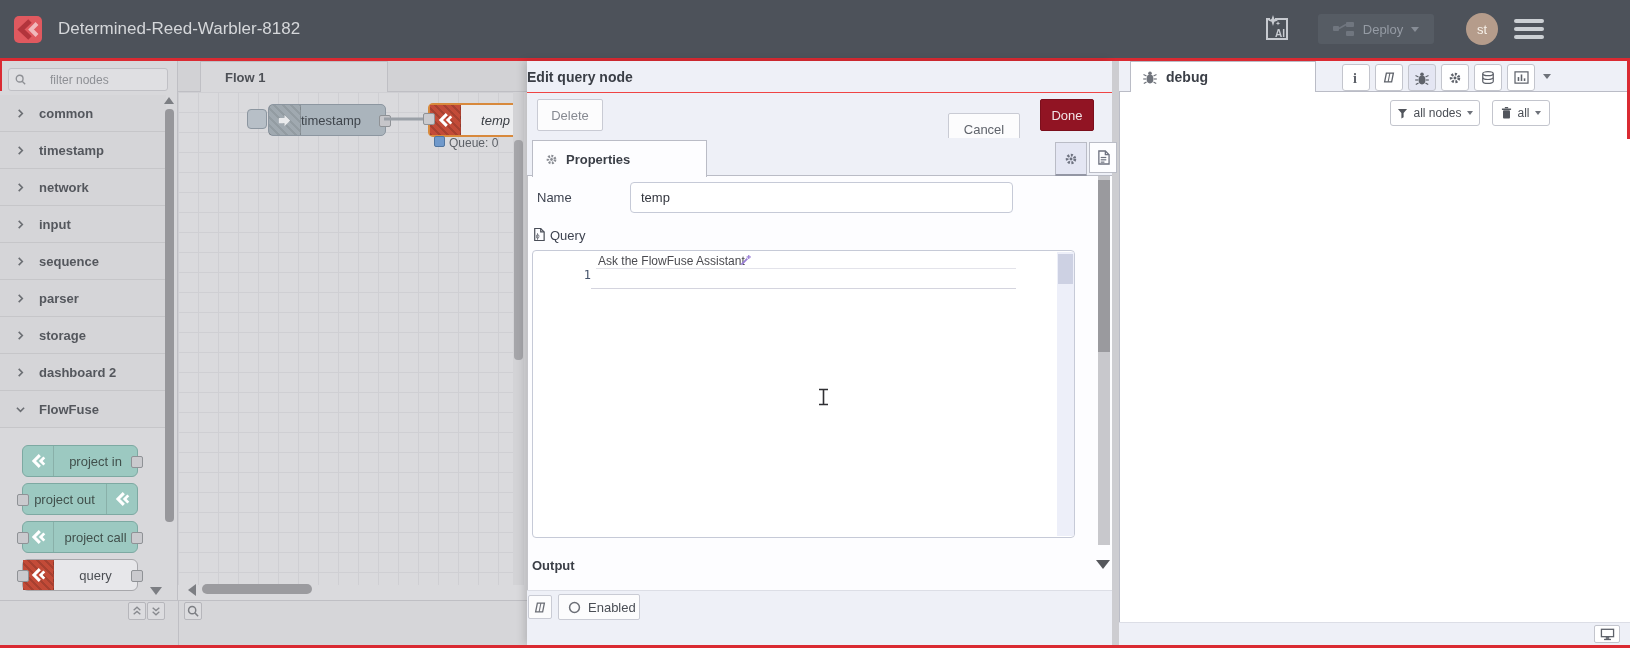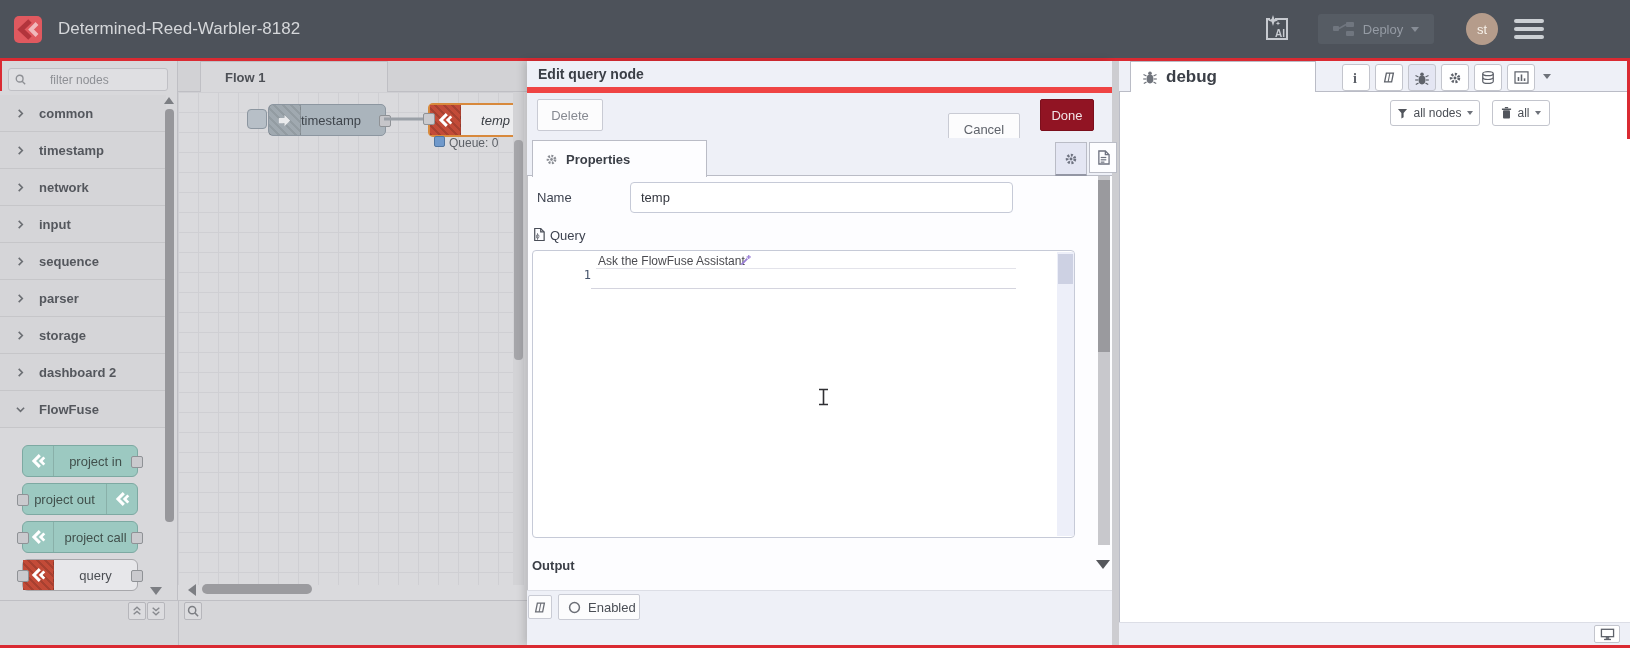--- a/index.html
+++ b/index.html
@@ -35,36 +35,36 @@
   .port{position:absolute;width:10px;height:10px;background:#cacace;border:1px solid #8f9296;border-radius:2px;top:10px;}
   .scroll-thumb{background:#97979b;border-radius:4px;}
   .tri{width:0;height:0;position:absolute;}
   
   #tabbar{left:178px;top:61px;width:349px;height:31px;background:#d2d2d5;border-bottom:1px solid #bfbfc4;}
   #flowtab{left:200px;top:61px;width:188px;height:31px;background:#d8d8db;border:1px solid #bfbfc4;border-bottom:none;display:flex;align-items:center;padding-left:24px;font-size:13px;font-weight:bold;color:#4d5056;}
   #canvas{left:178px;top:92px;width:335px;height:493px;overflow:hidden;background:#dadadd;background-image:linear-gradient(#cfcfd3 1px,transparent 1px),linear-gradient(90deg,#cfcfd3 1px,transparent 1px);background-size:20px 20px;}
   .fnode{position:absolute;height:30px;border-radius:5px;display:flex;align-items:center;}
   
   #tray{left:527px;top:61px;width:585px;height:584px;background:#fdfdff;border-left:1px solid #c4c4c9;box-shadow:-3px 0 8px rgba(0,0,0,.15);}
-  #tray-hdr{left:527px;top:61px;width:585px;height:32px;background:#eef0f7;border-bottom:6px solid #ef4444;display:flex;align-items:center;padding-left:11px;font-size:14px;font-weight:bold;color:#3a3e46;}
+  #tray-hdr{left:527px;top:61px;width:585px;height:32px;background:#eef0f7;border-bottom:1px solid #ef4444;display:flex;align-items:center;font-size:14px;font-weight:bold;color:#3a3e46;}
   #tray-btnrow{left:527px;top:93px;width:585px;height:45px;background:#eef0f7;}
   .tbtn{position:absolute;height:30px;border:1px solid #c9cbd4;border-radius:2px;background:#fcfcfd;font-size:13px;display:flex;align-items:center;justify-content:center;font-family:"Liberation Sans",sans-serif;}
   #tray-tabrow{left:527px;top:138px;width:585px;height:38px;background:#eef0f7;border-bottom:1px solid #babcc6;}
   #prop-tab{left:532px;top:140px;width:175px;height:37px;background:#fdfdff;border:1px solid #babcc6;border-bottom:none;display:flex;align-items:center;gap:8px;padding-left:12px;font-size:13px;font-weight:bold;color:#3b3f47;z-index:3;}
   .minitab{position:absolute;top:142px;height:29px;border:1px solid #babcc6;background:#fdfdff;display:flex;align-items:center;justify-content:center;z-index:3;}
   .field-label{font-size:13px;color:#3e4350;}
   #name-input{left:630px;top:182px;width:383px;height:31px;border:1px solid #c6cad7;border-radius:4px;background:#fff;font-size:13px;color:#33363e;padding-left:10px;font-family:"Liberation Sans",sans-serif;outline:none;}
   #editor{left:532px;top:250px;width:543px;height:288px;border:1px solid #c6cad7;border-radius:4px;background:#fff;overflow:hidden;}
   #form-scroll{left:1098px;top:176px;width:12px;height:369px;background:#c8c8cc;}
   #tray-footer{left:527px;top:590px;width:585px;height:55px;background:#eef0f7;border-top:1px solid #dcdee6;}
   
   #divider{left:1112px;top:61px;width:7px;height:584px;background:#cdcdd1;}
   #debug{left:1119px;top:61px;width:511px;height:584px;background:#fff;border-left:1px solid #babcc6;}
   #debug-tabbar{left:1119px;top:61px;width:511px;height:31px;background:#eef0f7;border-bottom:1px solid #babcc6;}
-  #debug-tab{left:1130px;top:61px;width:186px;height:31px;background:#fff;border:1px solid #babcc6;border-bottom:none;display:flex;align-items:center;gap:9px;padding-left:12px;font-size:17px;font-weight:bold;color:#3b3f47;z-index:2;}
+  #debug-tab{left:1130px;top:61px;width:186px;height:31px;background:#fff;border:1px solid #babcc6;border-bottom:none;display:flex;align-items:center;gap:9px;padding-left:12px;font-size:14px;font-weight:bold;color:#3b3f47;z-index:2;}
   .dbtn{position:absolute;top:64px;width:26px;height:25px;border:1px solid #c3c5cd;border-radius:3px;background:#fff;display:flex;align-items:center;justify-content:center;color:#5e626a;z-index:2;}
   .fbtn{position:absolute;top:100px;height:24px;border:1px solid #c3c5cd;border-radius:3px;background:#fff;display:flex;align-items:center;justify-content:center;gap:5px;font-size:12px;color:#4a4e55;}
   #debug-footer{left:1119px;top:622px;width:511px;height:23px;background:#eef0f7;border-top:1px solid #dcdee6;}
   .caret{width:0;height:0;border-left:4px solid transparent;border-right:4px solid transparent;border-top:5px solid #6e727a;}
   svg{display:block;}
 </style>
 </head>
 <body>
 
 <div id="app">

